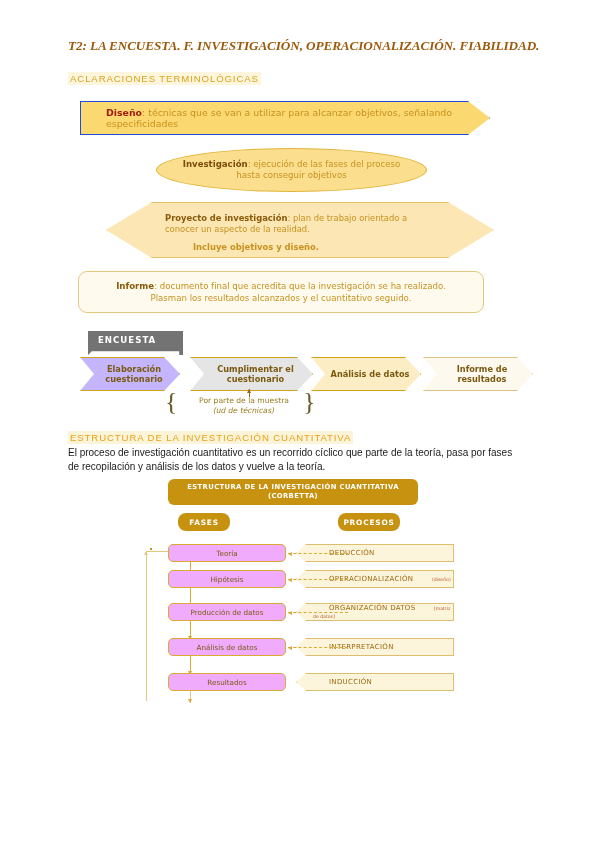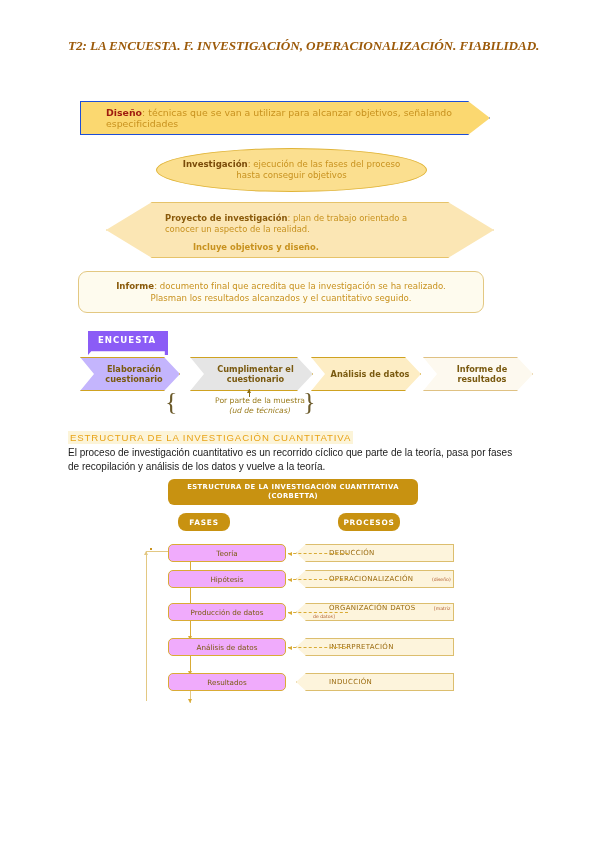--- a/index.html
+++ b/index.html
@@ -83,22 +83,22 @@
     background:#fefbee;border:1px solid #e3c882;border-radius:9px;
     box-sizing:border-box;
     display:flex;align-items:center;justify-content:center;text-align:center;
   }
   .roundbox .txt{font-size:8.6px;line-height:12px;color:#c8921f;
     font-family:"DejaVu Sans", sans-serif;}
   .roundbox .txt b{color:#8a5a0b;font-weight:bold;}
 
   
   .encuesta{
-    position:absolute;left:88px;top:331px;width:80px;height:24px;
-    background:#8b5cf6;
+    position:absolute;left:88px;top:331px;width:95px;height:24px;
+    background:#737373;
     clip-path:polygon(0 0,100% 0,100% 100%,96% 100%,96% 84%,4% 84%,0 100%);
   }
   .encuesta span{
     display:block;padding:4px 0 0 10px;
     font-size:8.6px;letter-spacing:1px;color:#fff;font-weight:bold;
     font-family:"DejaVu Sans", sans-serif;
   }
 
   
   .chev{
@@ -116,21 +116,21 @@
   #chev4{left:423px;width:110px;background:#fdf9ef;border-color:#dfc183;}
 
   
   .brace{
     position:absolute;font-size:26px;color:#6b5a2a;
     font-family:"Liberation Serif", serif;line-height:1;
   }
   #braceL{left:165px;top:389px;}
   #braceR{left:303px;top:389px;}
   .brace-note{
-    position:absolute;left:202px;top:396px;width:116px;text-align:center;
+    position:absolute;left:186px;top:396px;width:116px;text-align:center;
     font-size:7.6px;line-height:9.5px;color:#9a7b1c;
     font-family:"DejaVu Sans", sans-serif;
   }
   .brace-note .it{font-style:italic;}
   .tick-up{
     position:absolute;left:249px;top:389px;width:1px;height:8px;background:#8a6a12;
   }
   .tick-up:after{
     content:"";position:absolute;left:-2px;top:0;border-left:2.5px solid transparent;
     border-right:2.5px solid transparent;border-bottom:4px solid #8a6a12;
@@ -203,20 +203,21 @@
   }
   .retdot{position:absolute;left:150px;top:548px;width:2px;height:2px;background:#c8921f;}
 </style>
 </head>
 <body>
 
 <div class="page">
 
   <div class="doc-title">T2: LA ENCUESTA. F. INVESTIGACIÓN, OPERACIONALIZACIÓN. FIABILIDAD.</div>
 
+  <div class="sec-head" id="aclaraciones">ACLARACIONES TERMINOLÓGICAS</div>
 
   <div class="pent1">
     <div class="txt">
       <b>Diseño</b><span>: técnicas que se van a utilizar para alcanzar objetivos, señalando especificidades</span>
     </div>
   </div>
 
   <div class="ellipse1">
     <div class="txt">
       <b>Investigación</b><span>: ejecución de las fases del proceso</span><br>

